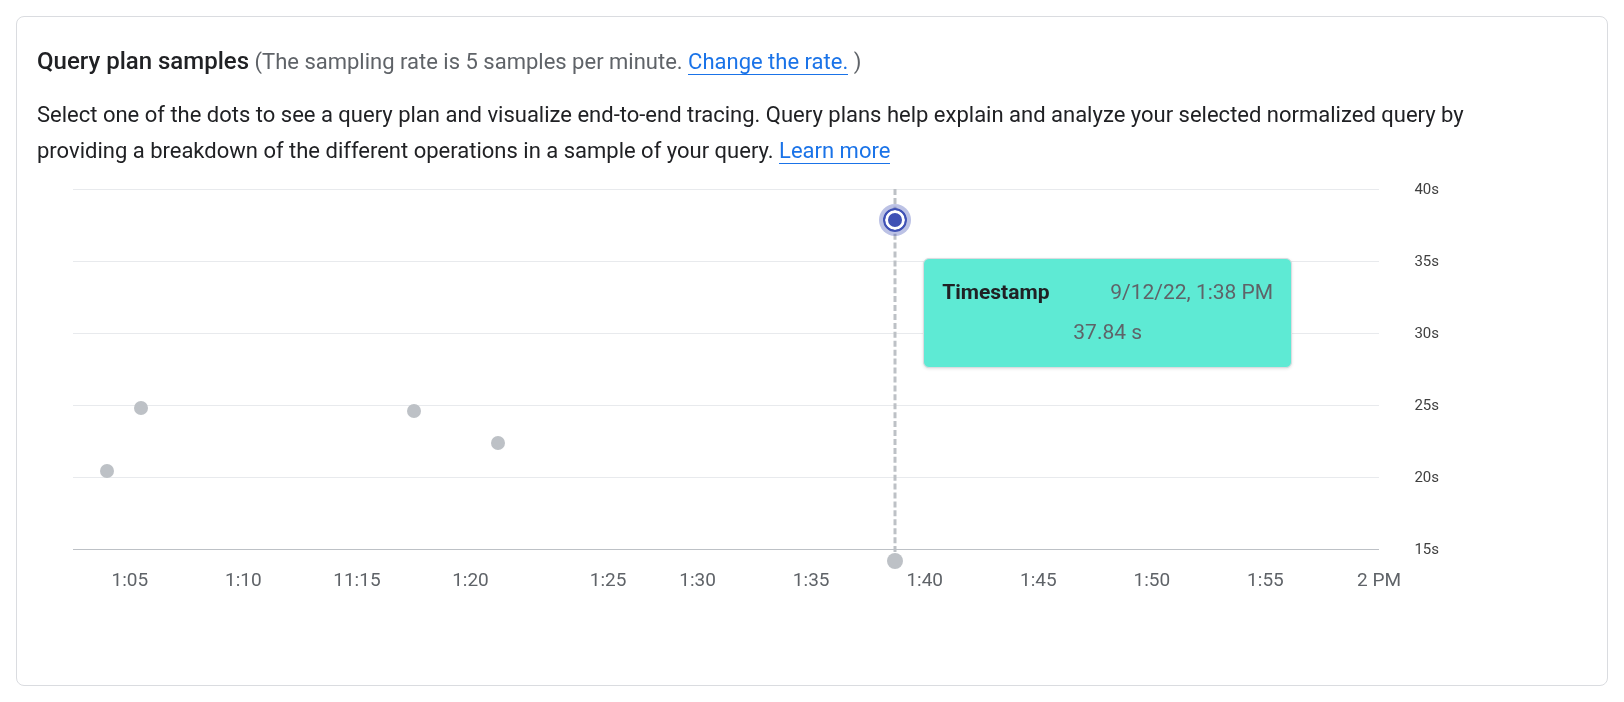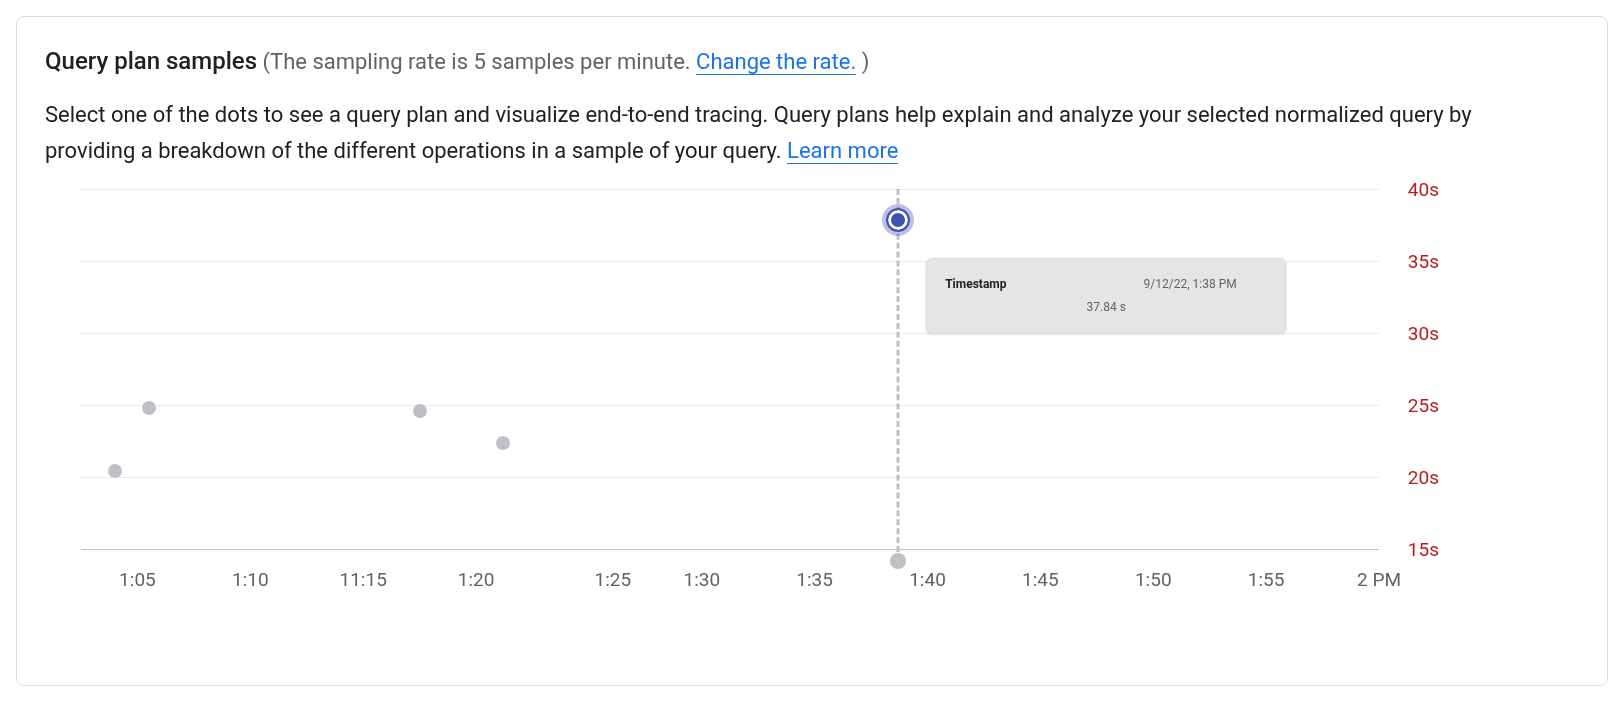--- a/index.html
+++ b/index.html
@@ -5,21 +5,21 @@
   * { box-sizing: border-box; margin: 0; padding: 0; }
   body {
     font-family: Roboto, 'Helvetica Neue', Arial, sans-serif;
     background: #fff;
     padding: 16px;
     color: #202124;
   }
   .card {
     border: 1px solid #dadce0;
     border-radius: 8px;
-    padding: 28px 28px 24px 28px;
+    padding: 28px 28px 24px 20px;
     width: 1592px;
     height: 670px;
     position: relative;
   }
   .header-line {
     font-size: 22px;
     line-height: 1.4;
     margin-bottom: 18px;
   }
   .header-title {
@@ -65,22 +65,22 @@
     height: 1px;
     background: #e8eaed;
   }
   .baseline {
     background: #bdc1c6;
   }
   .y-label {
     position: absolute;
     right: -60px;
     transform: translateY(-50%);
-    font-size: 19px;
-    color: #b91c1c;
+    font-size: 15px;
+    color: #404040;
     white-space: nowrap;
   }
   .x-label {
     position: absolute;
     bottom: -42px;
     transform: translateX(-50%);
     font-size: 19px;
     color: #5f6368;
     white-space: nowrap;
   }
@@ -113,27 +113,27 @@
     position: absolute;
     bottom: -20px;
     width: 16px;
     height: 16px;
     background: #bdc1c6;
     border-radius: 50%;
     transform: translate(-50%, 0);
   }
   .tooltip {
     position: absolute;
-    background: #e5e5e5;
+    background: #5eead4;
     border: 1px solid #dadce0;
     border-radius: 6px;
     padding: 14px 18px;
     box-shadow: 0 1px 3px rgba(60,64,67,0.15);
     min-width: 360px;
-    font-size: 12px;
+    font-size: 21px;
   }
   .tooltip-row {
     display: flex;
     gap: 28px;
     line-height: 1.9;
   }
   .tooltip-key {
     font-weight: 700;
     color: #202124;
     min-width: 140px;

